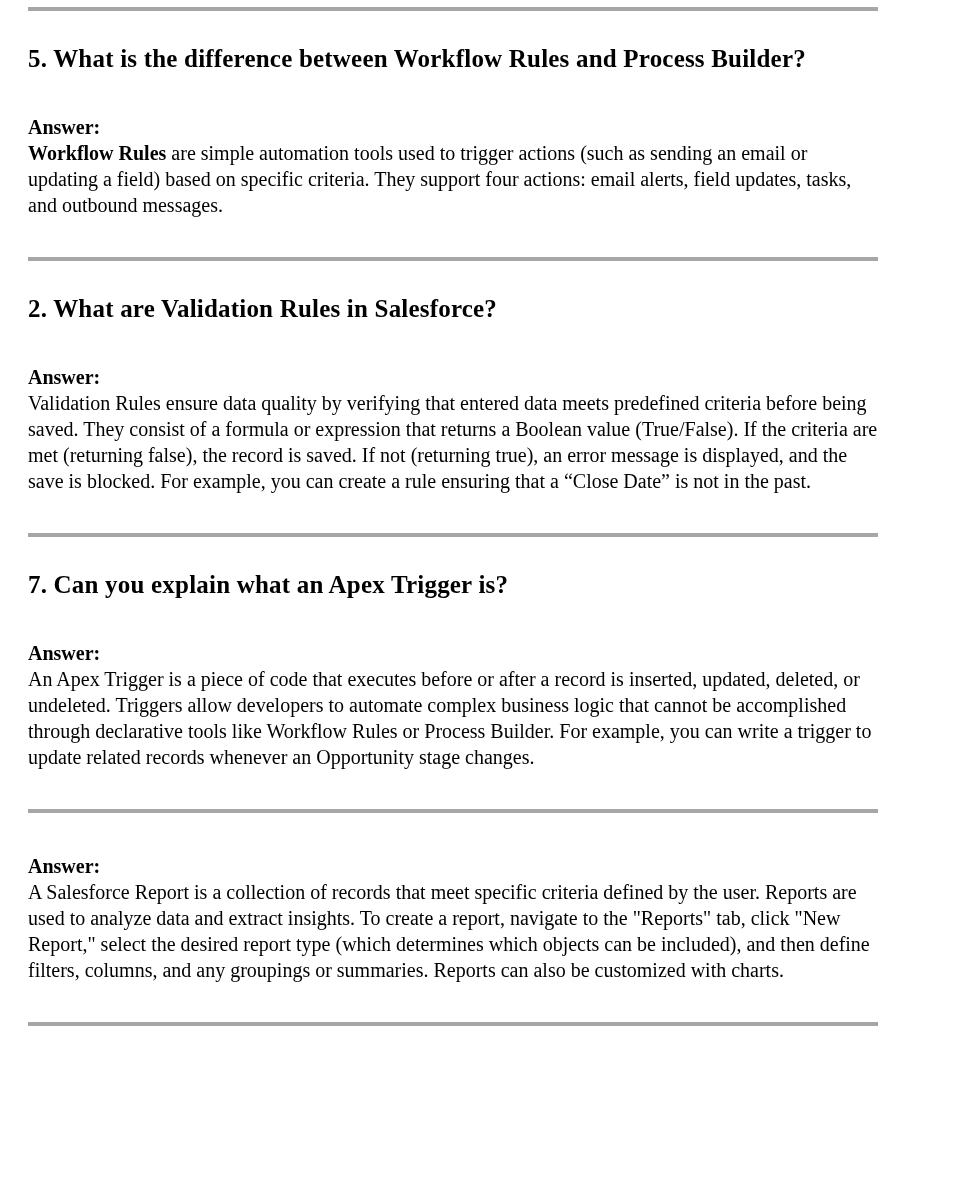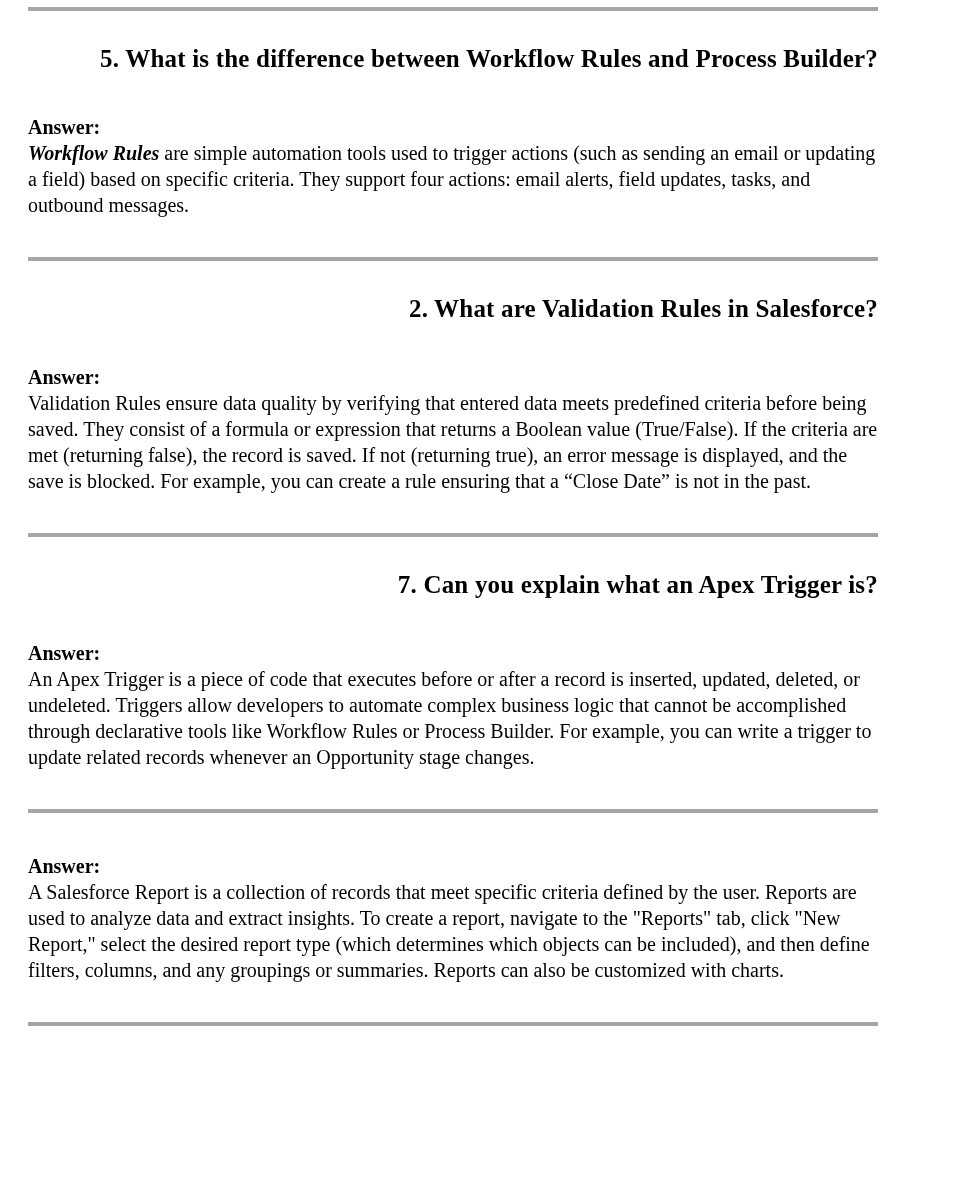--- a/index.html
+++ b/index.html
@@ -25,36 +25,34 @@
   }
   .divider.section-end {
     margin-top: 39px;
   }
   .question-heading {
     margin: 33px 0 0 0;
     font-size: 25px;
     line-height: 30px;
     font-weight: bold;
     letter-spacing: 0.2px;
-    text-align: right;
   }
   .answer-label {
     margin: 40px 0 0 0;
     font-size: 20px;
     line-height: 26px;
     font-weight: bold;
   }
   .answer-paragraph {
     margin: 0;
     font-size: 20px;
     line-height: 26px;
   }
   .answer-paragraph .lead {
     font-weight: bold;
-    font-style: italic;
   }
 </style>
 </head>
 <body>
 
 <div class="page">
 
   <div class="divider top"></div>
 
   <section>

